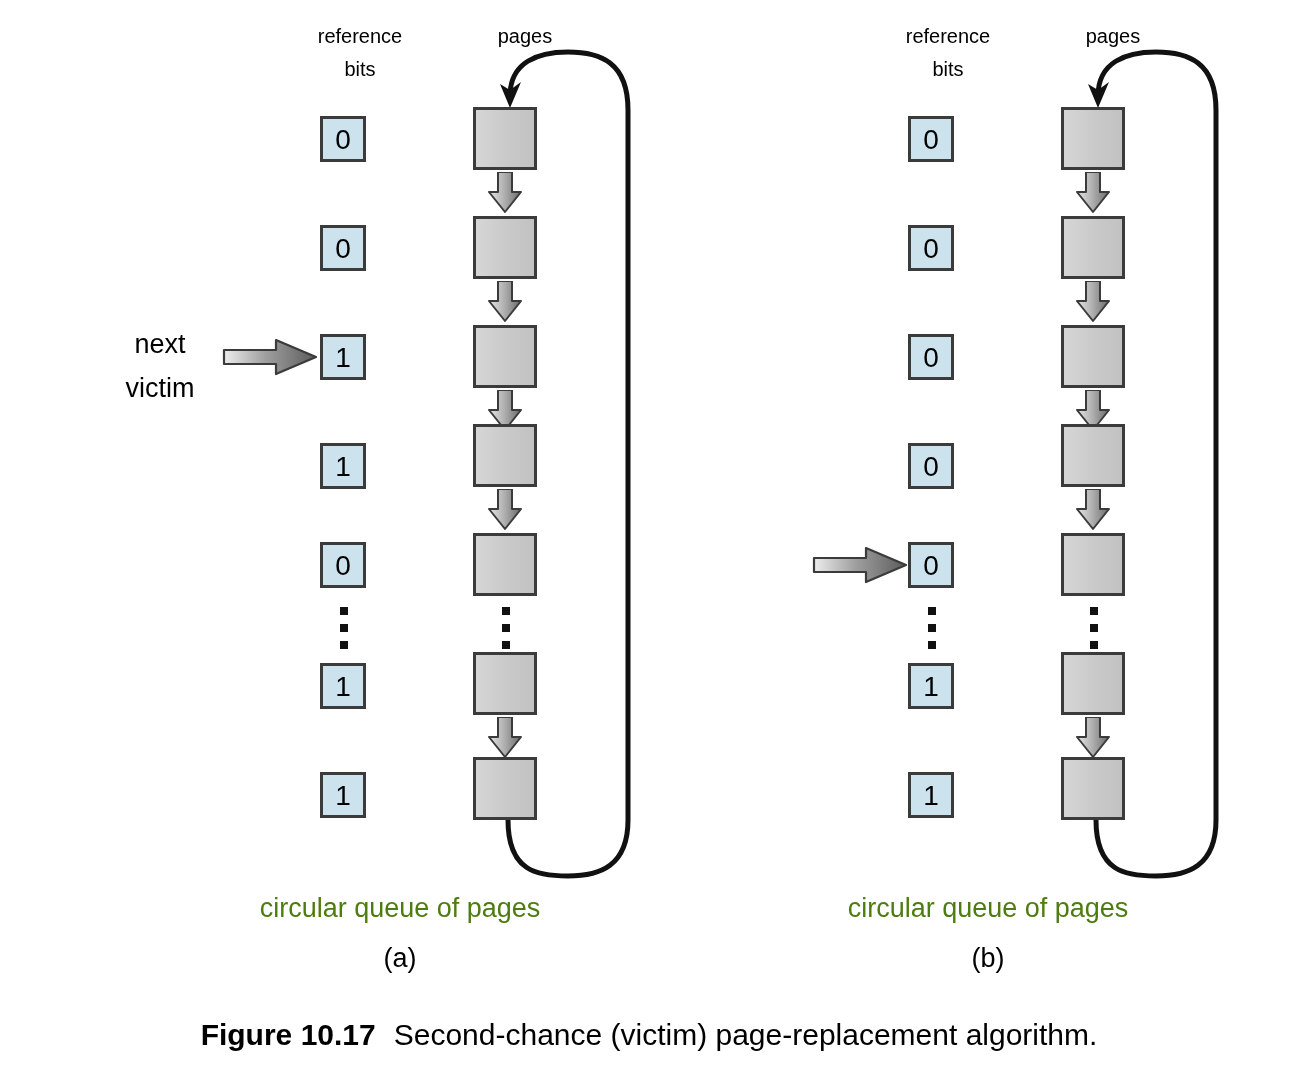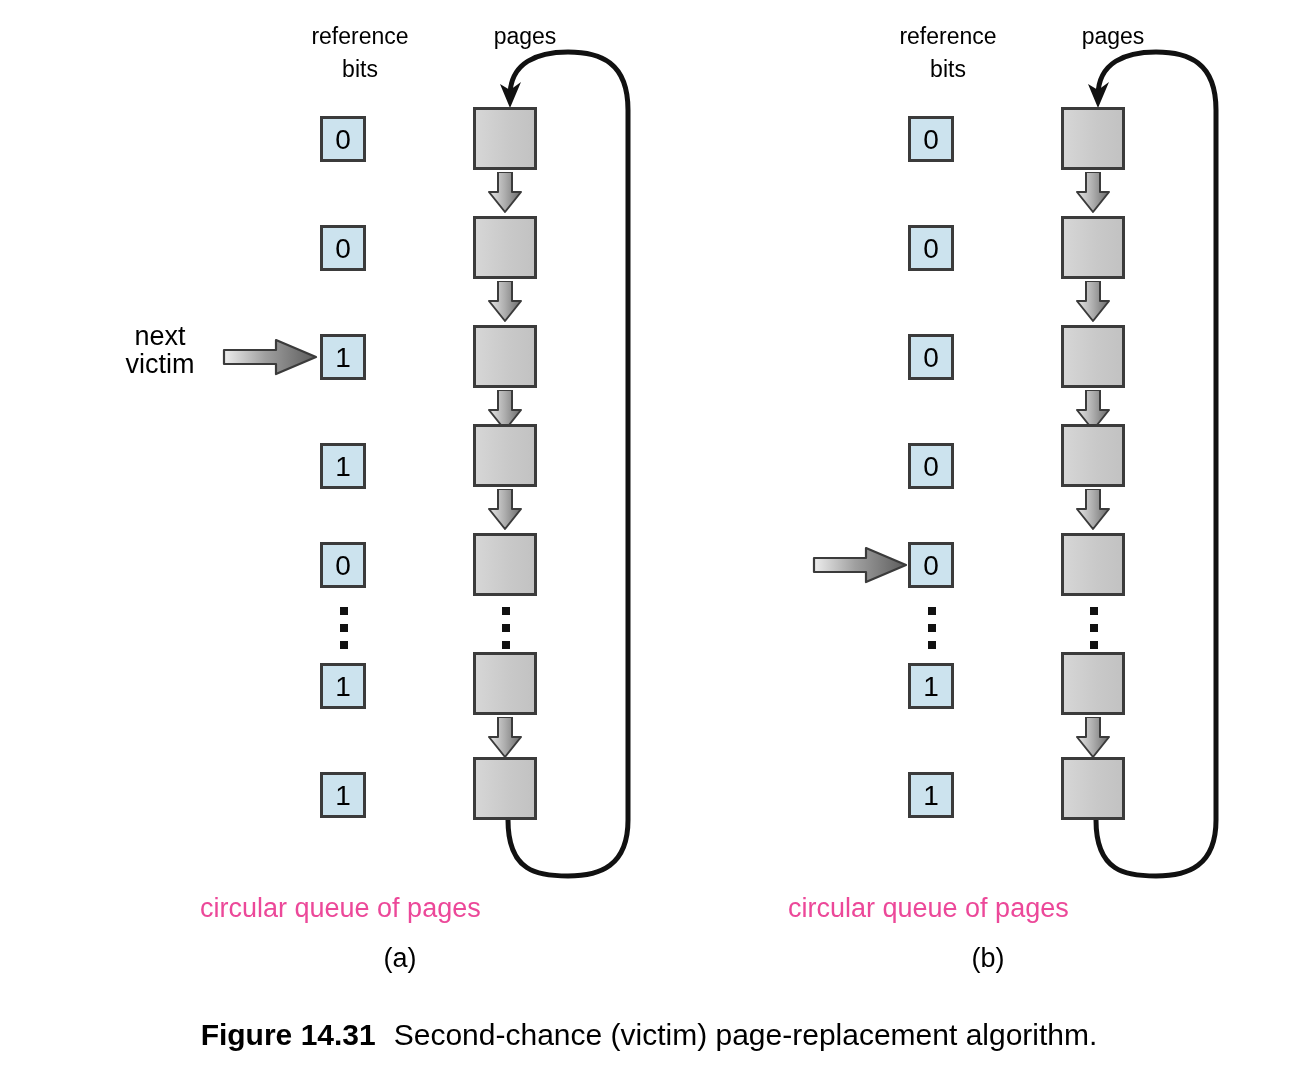--- a/index.html
+++ b/index.html
@@ -22,21 +22,21 @@
     position: absolute;
     top: 0;
     width: 590px;
     height: 980px;
   }
   #panel-a { left: 60px; }
   #panel-b { left: 648px; }
 
   .col-header {
     position: absolute;
-    font-size: 23px;
+    font-size: 20px;
     line-height: 33px;
     text-align: center;
     color: #000;
     white-space: pre-line;
   }
   .hdr-refbits { left: 200px; top: 20px; width: 200px; }
   .hdr-pages   { left: 365px; top: 20px; width: 200px; }
 
   
   .refbit {
@@ -86,21 +86,21 @@
   .pointer-arrow {
     position: absolute;
     width: 96px;
     height: 40px;
   }
   .pointer-arrow svg { display: block; }
 
   .nv-label {
     position: absolute;
     font-size: 27px;
-    line-height: 28px;
+    line-height: 44px;
     text-align: center;
     white-space: pre-line;
     color: #000;
   }
 
   
   .loop {
     position: absolute;
     left: 0;
     top: 0;
@@ -108,23 +108,23 @@
     height: 900px;
     pointer-events: none;
   }
 
   
   .queue-caption {
     position: absolute;
     top: 893px;
     left: 140px;
     width: 400px;
-    text-align: left;
+    text-align: center;
     font-size: 27px;
-    color: #ec4899;
+    color: #4d7c0f;
   }
   .panel-letter {
     position: absolute;
     top: 943px;
     left: 140px;
     width: 400px;
     text-align: center;
     font-size: 27px;
     color: #000;
   }
@@ -319,16 +319,16 @@
         <path d="M 11 0 L 25 0 L 25 20 L 34 20 L 18 40 L 2 20 L 11 20 Z" fill="url(#dgB)" stroke="#3b3b3b" stroke-width="2" stroke-linejoin="round"></path>
       </svg>
     </div>
     <div class="pagebox" style="left:413px; top:757px;"></div>
 
     <div class="queue-caption">circular queue of pages</div>
     <div class="panel-letter">(b)</div>
   </div>
 
   <div id="figure-caption">
-    <span class="fignum">Figure 14.31</span><span>Second-chance (victim) page-replacement algorithm.</span>
+    <span class="fignum">Figure 10.17</span><span>Second-chance (victim) page-replacement algorithm.</span>
   </div>
 
 </div>
 
 </body></html>

